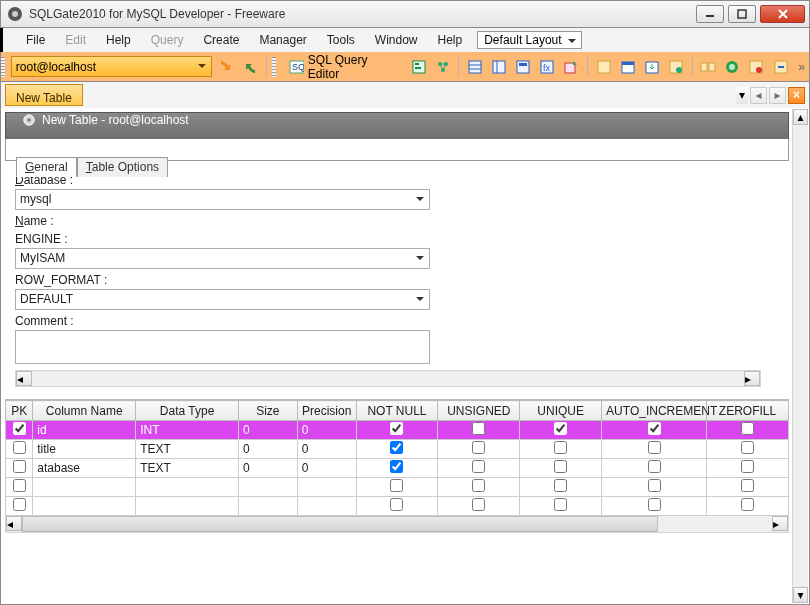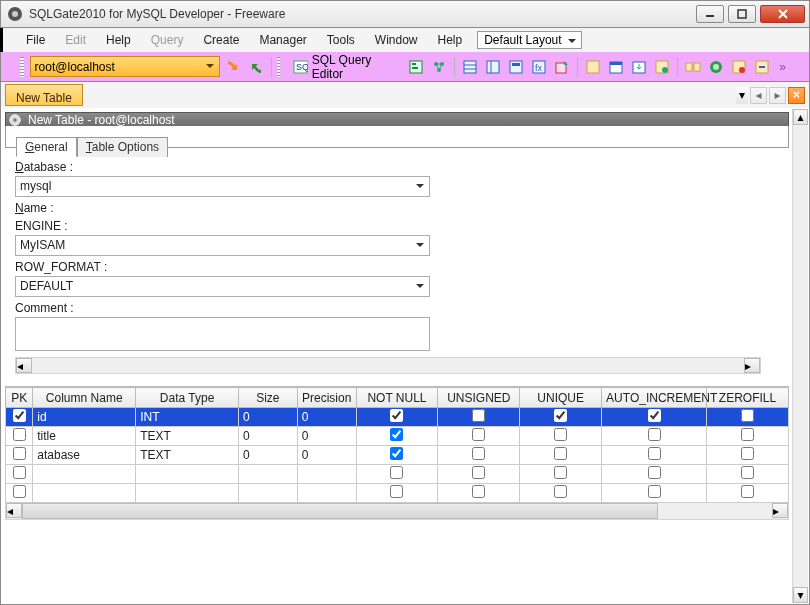--- a/index.html
+++ b/index.html
@@ -13,21 +13,21 @@
 .titlebar .wclose { width:45px; background: linear-gradient(#e67a66,#cf3b1a); border-color:#a33; color:#fff; font-weight:bold; }
 
 
 .menubar { height:24px; border-left:3px solid #000000; border-right:1px solid #8a8a8a; display:flex; align-items:center; padding:0 14px; gap:2px; background:#f4f4f4; }
 .menubar .item { padding:3px 9px; color:#222; border-radius:2px; cursor:default; }
 .menubar .item.dis { color:#9a9a9a; }
 .menubar .layout { margin-left:4px; border:1px solid #999; padding:1px 18px 1px 6px; background:#fff; position:relative; width:105px; }
 .menubar .layout:after { content:""; position:absolute; right:5px; top:7px; border:4px solid transparent; border-top-color:#333; }
 
 
-.toolbar { height:30px; border:1px solid #8a8a8a; border-top:0; display:flex; align-items:center; padding:0 19px; gap:3px; background:#f0abfc; }
+.toolbar { height:30px; border:1px solid #8a8a8a; border-top:0; display:flex; align-items:center; padding:0 0; gap:3px; background:#fdba74; }
 .toolbar .grip { width:4px; height:20px; background:repeating-linear-gradient(#999,#999 1px,#f4f4f4 1px,#f4f4f4 3px); margin-right:3px;}
 .toolbar .combo { width:210px; height:21px; background:linear-gradient(#ffd977,#ffb933); border:1px solid #c78b13; display:flex; align-items:center; padding:0 4px; position:relative; }
 .toolbar .combo:after { content:""; position:absolute; right:5px; top:7px; border:4px solid transparent; border-top-color:#5a3d05; }
 .toolbar .tbtn { width:22px; height:22px; border:1px solid transparent; display:flex; align-items:center; justify-content:center; border-radius:2px; }
 .toolbar .sep { width:1px; height:20px; background:#b5b5b5; margin:0 2px; }
 .toolbar .sqlbtn { height:22px; padding:0 6px; display:flex; align-items:center; gap:4px; border:1px solid transparent; }
 .toolbar .ov { margin-left:auto; color:#666; padding:0 4px;}
 
 
 .tabstrip { height:26px; border-left:1px solid #8a8a8a; border-right:1px solid #8a8a8a; background:#f4f4f4; display:flex; align-items:center; padding:0 4px;}
@@ -37,42 +37,42 @@
 .tabstrip .nav.dis { opacity:.55; }
 .tabstrip .close { width:17px; height:17px; background:linear-gradient(#ffb060,#ff8a20); border:1px solid #c9670a; color:#fff; display:flex; align-items:center; justify-content:center; font-weight:bold; }
 .tabstrip .drop { border:0; width:12px; }
 
 
 .mainwrap { border:1px solid #8a8a8a; border-top:0; height:497px; display:flex; flex-direction:column; background:#fff; position:relative;}
 .mainwrap .scroll { width:16px; position:absolute; right:1px; top:1px; bottom:1px; background:#efefef; border-left:1px solid #d5d5d5;}
 .mainwrap .scroll .up,.mainwrap .scroll .dn{height:16px;background:linear-gradient(#fafafa,#e2e2e2);border:1px solid #bbb;margin:0;display:flex;align-items:center;justify-content:center;}
 .mainwrap .scroll .dn{position:absolute;bottom:0;left:0;right:0;}
 
-.docheader { height:14px; background:linear-gradient(#8a8a8a,#6e6e6e); color:#fff; display:flex; padding:0 2px; gap:6px; margin:4px 20px 0 4px; border:1px solid #555; border-bottom:0;}
+.docheader { height:27px; background:linear-gradient(#8a8a8a,#6e6e6e); color:#fff; display:flex; padding:0 16px; gap:6px; margin:4px 20px 0 4px; border:1px solid #555; border-bottom:0;}
 .innertabs { height:22px; margin:0 20px 0 4px; border:1px solid #999; border-top:0; display:flex; align-items:flex-end; padding:0 10px; gap:0; background:#fff;}
-.innertabs .it { height:20px; padding:2px 8px 0 8px; border:1px solid #999; border-bottom:0; background:#f0f0f0; color:#333; position:relative; top:10px;}
+.innertabs .it { height:20px; padding:2px 8px 0 8px; border:1px solid #999; border-bottom:0; background:#f0f0f0; color:#333; position:relative; top:17px;}
 .innertabs .it.active { background:#fff; border-bottom:1px solid #fff; }
 .innertabs .it .ul { text-decoration:underline; }
 
 .form { margin:4px 20px 0 4px; padding:4px 10px 6px 10px; }
 .form .lbl { margin:4px 0 2px 0; color:#222; }
 .form .lbl .ul { text-decoration: underline; }
 .form .field { width:415px; height:21px; border:1px solid #abadb3; background:#fff; padding:2px 18px 2px 4px; position:relative; color:#222;}
 .form .field.combo:after{ content:""; position:absolute; right:5px; top:7px; border:4px solid transparent; border-top-color:#333;}
 .form .comment { width:415px; height:34px; border:1px solid #abadb3; background:#fff; }
 .form .hscroll { width:746px; margin-top:6px; height:17px; background:#efefef; border:1px solid #d5d5d5; position:relative;}
 .form .hscroll .l,.form .hscroll .r{ width:16px; height:15px; background:linear-gradient(#fafafa,#e2e2e2); border:1px solid #bbb; position:absolute; top:0;}
 .form .hscroll .l{left:0;} .form .hscroll .r{right:0;}
 
 
 .grid { margin:6px 20px 0 4px; border-top:1px solid #bbb; }
 .grid table { border-collapse:collapse; width:100%; table-layout:fixed; }
 .grid th { background:linear-gradient(#fbfbfb,#e9e9e9); border:1px solid #bbb; height:20px; font-weight:400; color:#222; padding:0 4px; }
 .grid td { border:1px solid #ccc; height:19px; padding:0 4px; color:#222; background:#fff;}
-.grid tr.sel td { background:#1d4ed8; color:#fff;margin-top:32px; }
+.grid tr.sel td { background:#d946ef; color:#fff;margin-top:32px; }
 .grid tr.sel td input[type=checkbox]{ accent-color:#fff; }
 .grid .ck { text-align:center; }
 .grid td.ck input, .grid th.ck input { margin:0; }
 .grid .gscroll { height:17px; background:#efefef; border:1px solid #d5d5d5; border-top:0; position:relative;}
 .grid .gscroll .l,.grid .gscroll .r{ width:16px; height:15px; background:linear-gradient(#fafafa,#e2e2e2); border:1px solid #bbb; position:absolute; top:0;}
 .grid .gscroll .l{left:0;} .grid .gscroll .r{right:0;}
 .grid .gscroll .thumb{ position:absolute; left:16px; right:130px; top:0; bottom:0; background:linear-gradient(#eaeaea,#d5d5d5); border:1px solid #bbb;}
 
 .gear { width:14px; height:14px; }
 .tiny { font-size:9px; }

